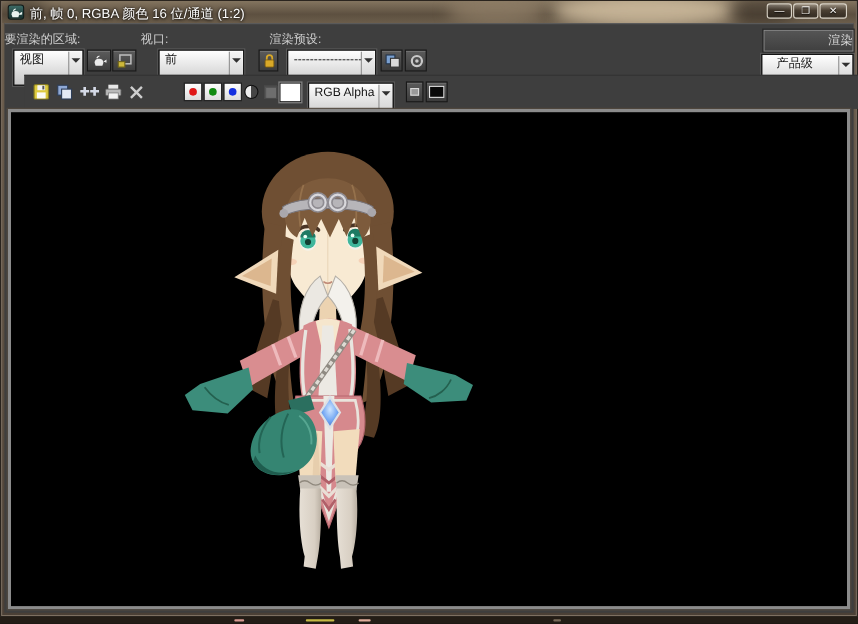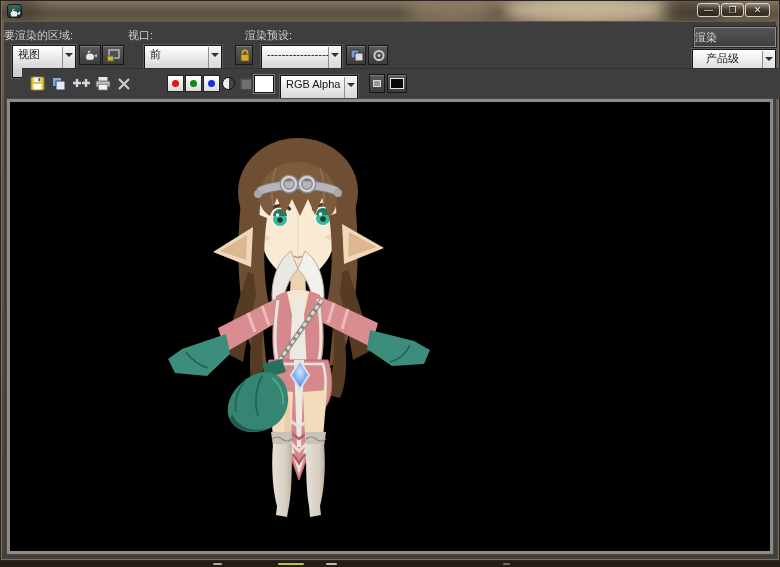--- a/index.html
+++ b/index.html
@@ -39,21 +39,21 @@
       border:1px solid #141414;box-shadow:0 0 0 1px #5a5a5a;color:#141414;
       font-size:11px;line-height:17px;padding:0 15px 0 5px;white-space:nowrap;overflow:hidden;}
   .caret{position:absolute;right:1px;top:1px;bottom:1px;width:12px;border-left:1px solid #8f8f8f;
       background:linear-gradient(#f4f4f4,#cfcfcf);}
   .caret::after{content:"";position:absolute;left:2px;top:6px;border:4px solid transparent;border-top-color:#303030;}
   .ibtn{position:absolute;width:22px;height:20px;background:linear-gradient(#5c5c5c,#3c3c3c);
       border:1px solid #181818;box-shadow:inset 0 1px 0 #7a7a7a;}
   .ibtn svg{position:absolute;left:2px;top:1px;}
   #render-btn{position:absolute;left:690px;top:6px;width:82px;height:20px;
       background:linear-gradient(#555,#404040);border:1px solid #8d8d8d;outline:1px solid #262626;
-      color:#dcdcdc;font-size:11px;line-height:18px;text-align:left;}
+      color:#dcdcdc;font-size:11px;line-height:18px;text-align:right;}
   #mode-dd{left:688px;top:28px;width:84px;padding-left:13px;}
 
   
   #tb2{position:absolute;left:0;top:47px;width:100%;height:31px;border-top:1px solid #333;
       background:#3e3e3e;margin-left:18px;}
   .flat-icon{position:absolute;top:6px;width:18px;height:18px;}
   .chbtn{position:absolute;top:6px;width:17px;height:17px;background:linear-gradient(#ffffff,#dcdcdc);
       border:1px solid #222;}
   .chbtn .dot{position:absolute;left:4px;top:4px;width:7px;height:7px;border-radius:50%;}
   #mono-icon{position:absolute;left:200px;top:8px;width:13px;height:13px;border-radius:50%;
@@ -93,20 +93,21 @@
       <div class="blob" id="blob2"></div>
       <div class="blob" id="blob3"></div>
       <div class="blob" id="blob4"></div>
       <div id="title-icon">
         <svg width="13" height="12" viewBox="0 0 13 12">
             <path d="M2.5,7 q0,-3 3.5,-3 q3.5,0 3.5,3 l-0.8,2.6 h-5.4 Z" fill="#e9f2ef"></path>
             <path d="M9.5,6.2 l2.6,-1.6 v2.6 l-2.6,0.4 Z" fill="#e9f2ef"></path>
             <path d="M4.2,4 q0.6,-1.8 2.2,-1.8" stroke="#e9f2ef" stroke-width="1" fill="none"></path>
           </svg>
       </div>
+      <span id="title-text">前, 帧 0, RGBA 颜色 16 位/通道 (1:2)</span>
       <div class="winbtn" id="btn-min">—</div>
       <div class="winbtn" id="btn-max">❐</div>
       <div class="winbtn" id="btn-close">✕</div>
     </div>
 
     <div id="client">
 
       <div id="tb1">
         <span class="tlabel" style="left:0">要渲染的区域:</span>
         <span class="tlabel" style="left:124px">视口:</span>

